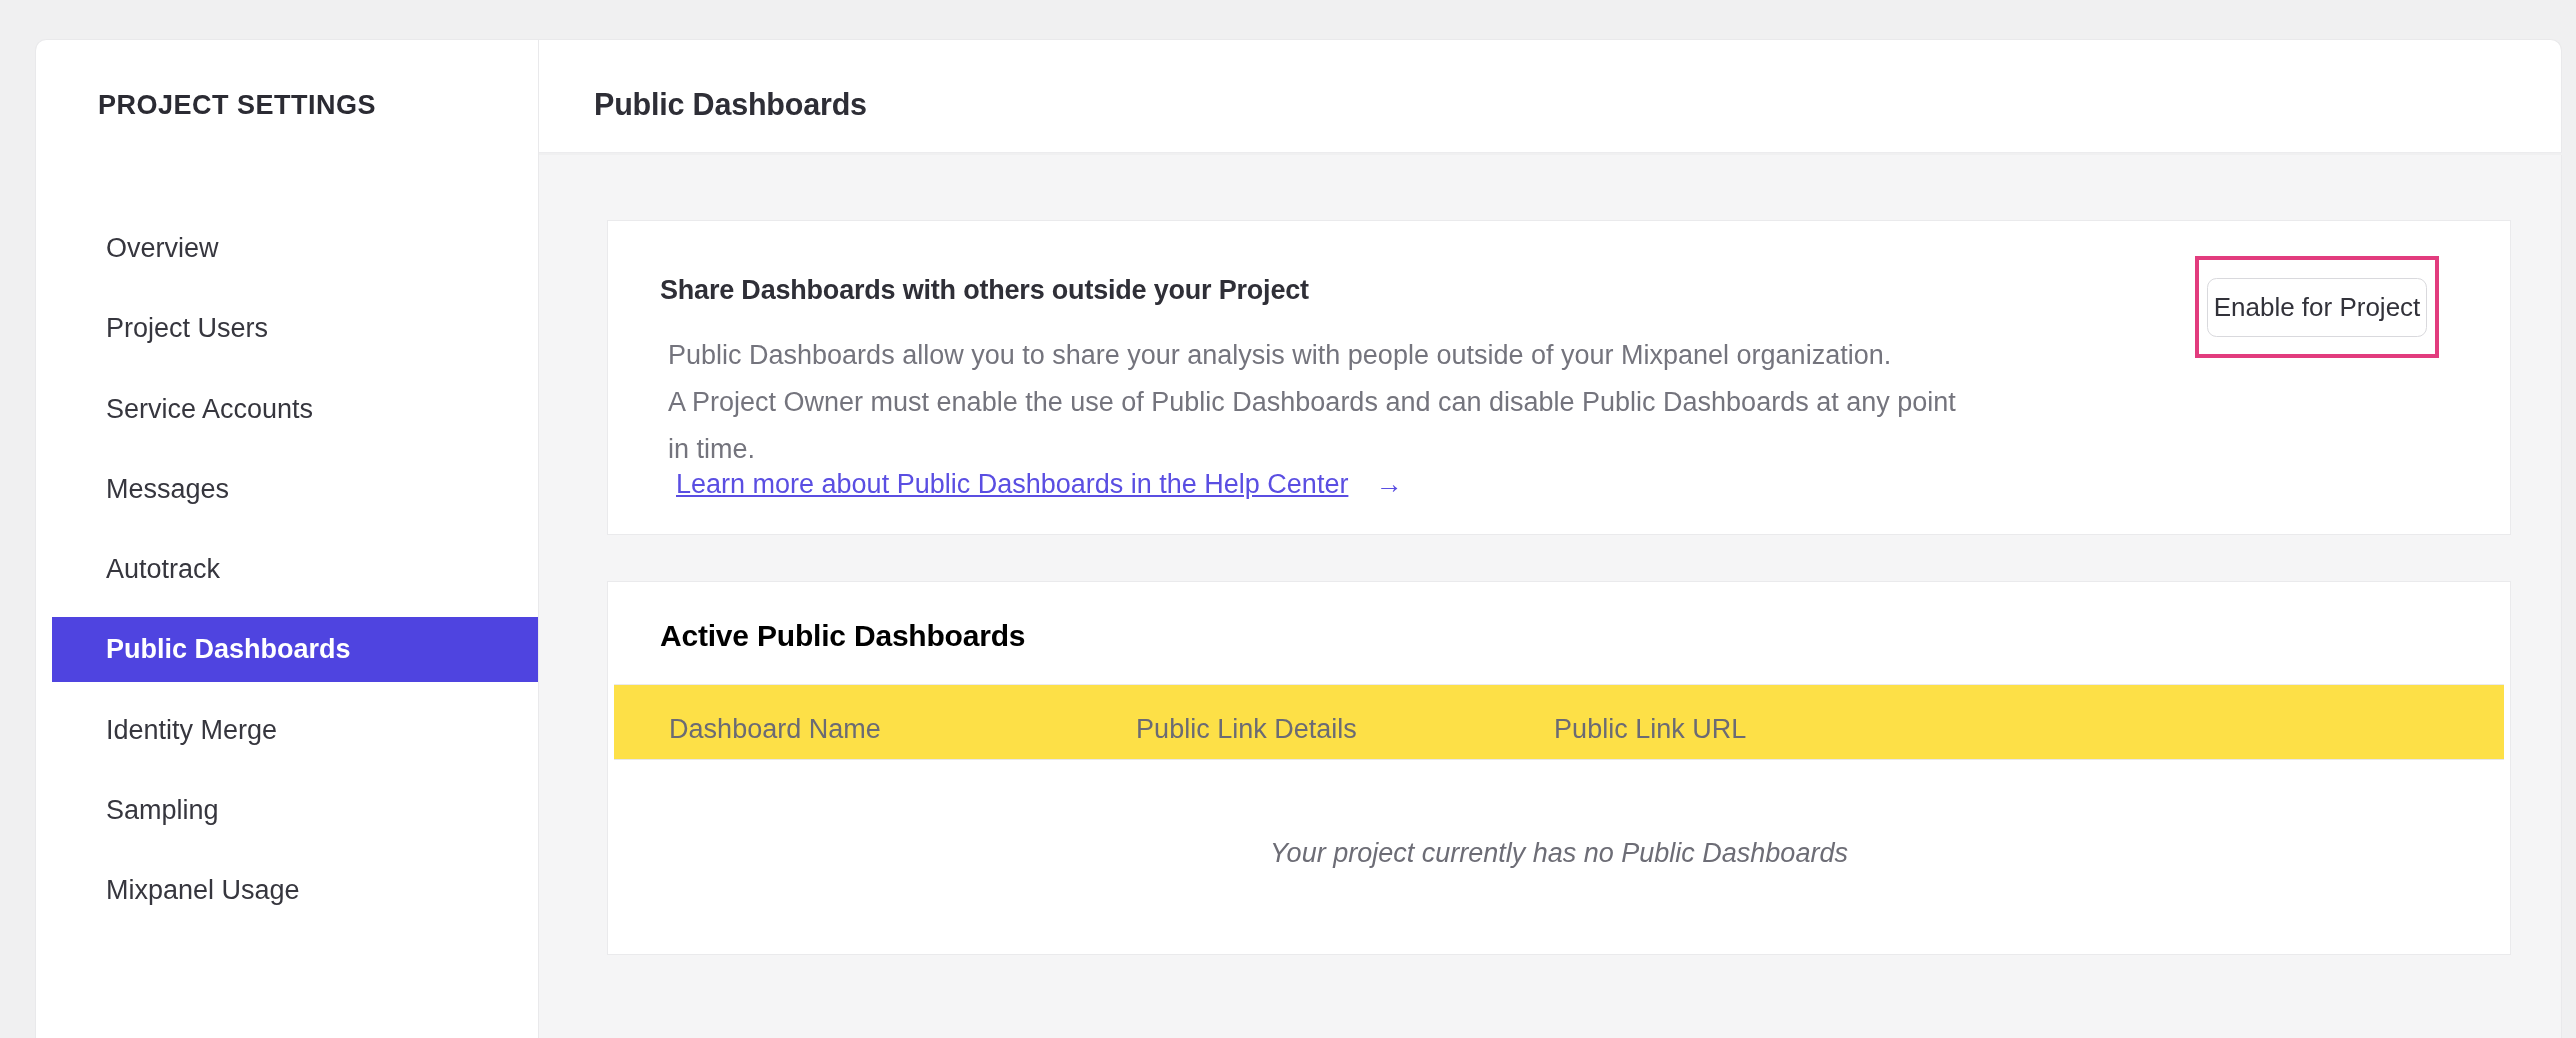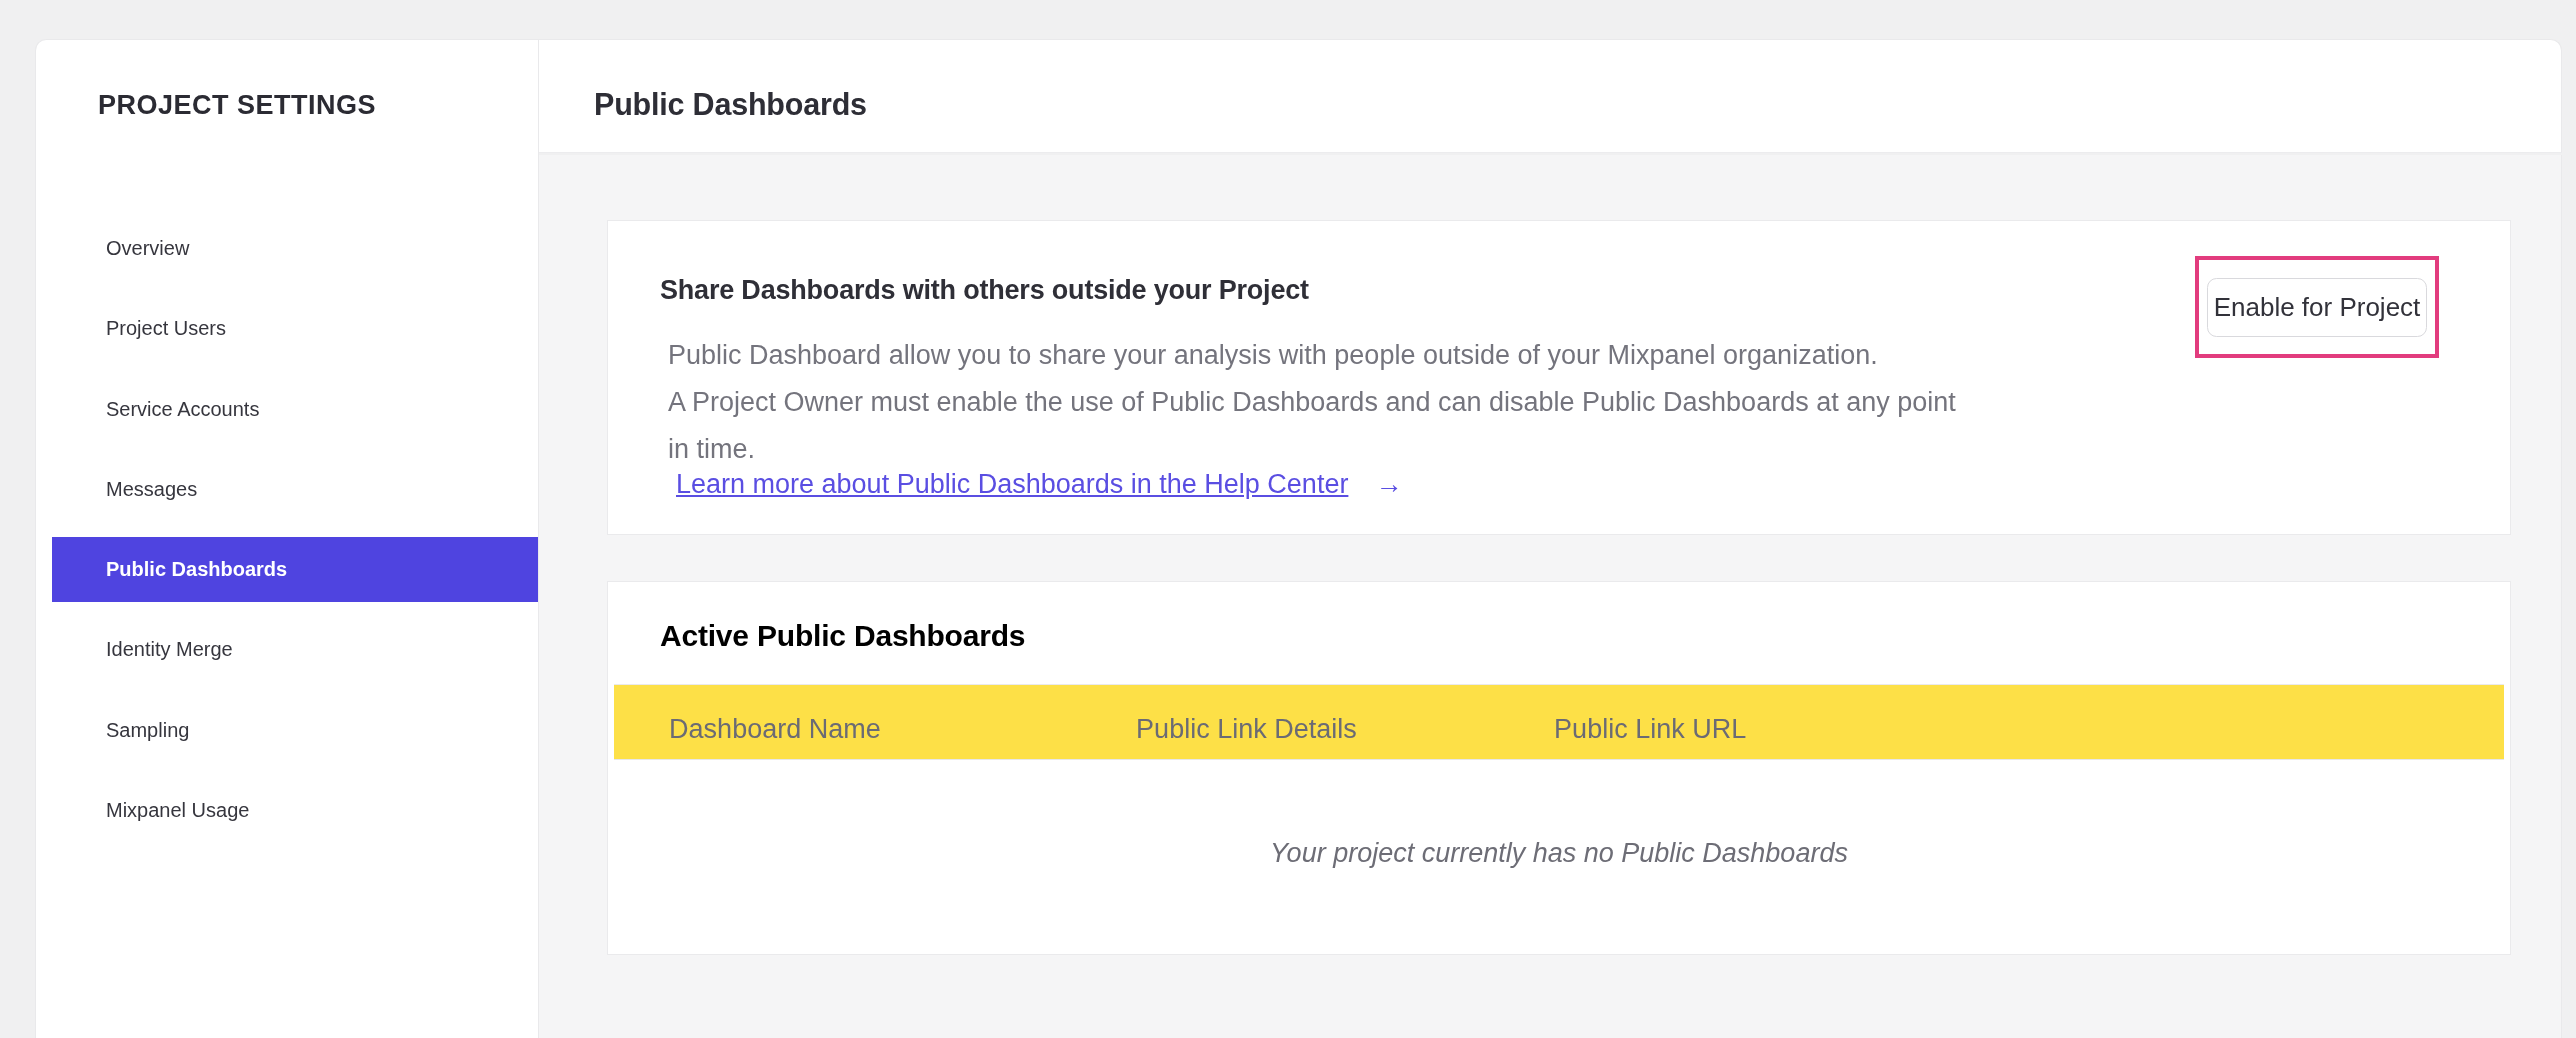--- a/index.html
+++ b/index.html
@@ -23,21 +23,21 @@
     border-radius:11.4px 0 0 0;
   }
   .sidebar-title{
     position:absolute; left:54px; top:42px;
     font-size:27px; font-weight:700; letter-spacing:0.5px; color:#2b2b33;
     white-space:nowrap;
   }
   .nav{ position:absolute; left:0; top:160px; width:100%; }
   .nav-item{
     height:65px; line-height:65px; padding-left:54px; margin-bottom:15.3px;
-    font-size:20px; color:#36363e; white-space:nowrap; cursor:pointer;
+    font-size:27px; color:#36363e; white-space:nowrap; cursor:pointer;
   }
   .nav-item.selected{
     background:#4f44e0; color:#ffffff; font-weight:600;
   }
 
   
   .main-header{
     position:absolute; left:504px; top:0; width:2023px; height:114px;
     background:#ffffff;
     border-top:1px solid #e9e9eb; border-right:1px solid #e9e9eb;
@@ -120,37 +120,38 @@
 
 <div class="app-card">
 
   <div class="sidebar">
     <div class="sidebar-title">PROJECT SETTINGS</div>
     <div class="nav">
       <div class="nav-item">Overview</div>
       <div class="nav-item">Project Users</div>
       <div class="nav-item">Service Accounts</div>
       <div class="nav-item">Messages</div>
+      <div class="nav-item">Autotrack</div>
       <div class="nav-item selected">Public Dashboards</div>
       <div class="nav-item">Identity Merge</div>
       <div class="nav-item">Sampling</div>
       <div class="nav-item">Mixpanel Usage</div>
     </div>
   </div>
 
   <div class="main-header">
     <div class="page-title">Public Dashboards</div>
   </div>
 
   <div class="content">
 
     <div class="card card-share">
       <div class="share-heading">Share Dashboards with others outside your Project</div>
       <div class="share-desc">
-        <div>Public Dashboard allow you to share your analysis with people outside of your Mixpanel organization.</div>
+        <div>Public Dashboards allow you to share your analysis with people outside of your Mixpanel organization.</div>
         <div>A Project Owner must enable the use of Public Dashboards and can disable Public Dashboards at any point</div>
         <div>in time.</div>
       </div>
       <div class="share-link-row">
         <a class="share-link"><span>Learn more about Public Dashboards in the Help Center</span><span class="arrow">→</span></a>
       </div>
       <div class="annotation">
         <button class="enable-btn">Enable for Project</button>
       </div>
     </div>

